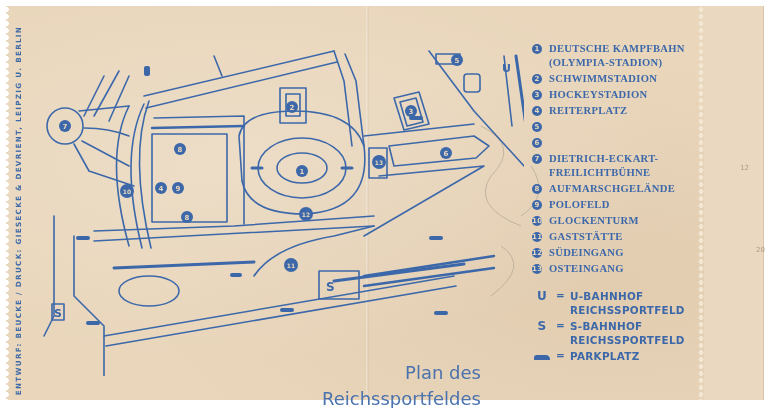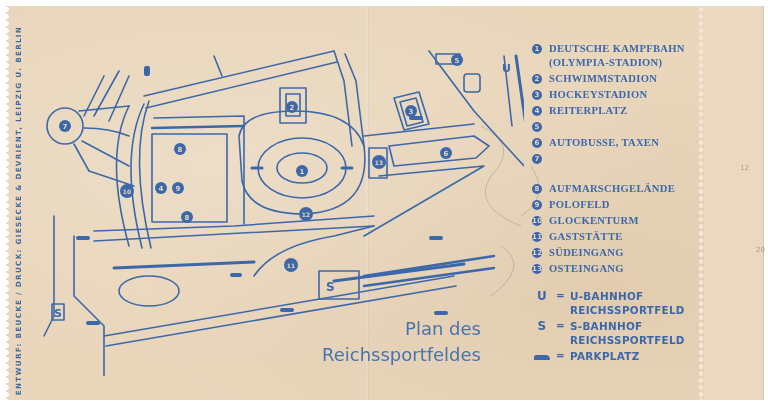--- a/index.html
+++ b/index.html
@@ -19,21 +19,21 @@
   .map { position:absolute; left:28px; top:30px; width:490px; height:340px; }
   .legend { position:absolute; left:526px; top:36px; width:180px; color:#3c68aa; font-weight:bold; font-size:10.6px; letter-spacing:0.3px; }
   .legend .row { display:flex; align-items:flex-start; height:16px; line-height:14px; }
   .legend .row.two { height:30px; }
   .num { width:10px; height:10px; border-radius:50%; background:#3c68aa; color:#e9d6bb; font-size:7px; line-height:10px; text-align:center; margin-right:7px; margin-top:2px; flex:none; font-weight:bold; }
   .legend .label { white-space:pre-line;font-family:Liberation Serif, serif; }
   .key { position:absolute; left:526px; color:#3c68aa; font-weight:bold; font-size:10.4px; letter-spacing:0.3px; }
   .key .sym { position:absolute; left:0; width:20px; text-align:center; font-size:12px; }
   .key .eq { position:absolute; left:24px; }
   .key .txt { position:absolute; left:38px; white-space:pre-line; line-height:14px; }
-  .title { position:absolute; right:282px; color:#4a72ae; font-size:18px; text-align:center; white-space:nowrap; }
+  .title { position:absolute; right:282px; color:#4a72ae; font-size:18px; text-align:center; white-space:nowrap;margin-top:44px; }
   .pencil { position:absolute; left:455px; top:100px; width:110px; height:200px; opacity:0.25; }
   .stub-mark { position:absolute; font-size:7px; color:#b09a80; }
 </style>
 </head>
 <body>
 
 <div class="ticket">
   <div class="perf-left"></div>
   <div class="fold"></div>
 
@@ -165,24 +165,25 @@
       </div>
     <div class="row">
         <span class="num">4</span>
         <span class="label">REITERPLATZ</span>
       </div>
     <div class="row">
         <span class="num">5</span>
       </div>
     <div class="row">
         <span class="num">6</span>
-        <span class="label">AUTOBUSSE, TAXEN</span>
       </div>
     <div class="row two">
         <span class="num">7</span>
+        <span class="label">DIETRICH-ECKART-
+FREILICHTBÜHNE</span>
       </div>
     <div class="row">
         <span class="num">8</span>
         <span class="label">AUFMARSCHGELÄNDE</span>
       </div>
     <div class="row">
         <span class="num">9</span>
         <span class="label">POLOFELD</span>
       </div>
     <div class="row">

